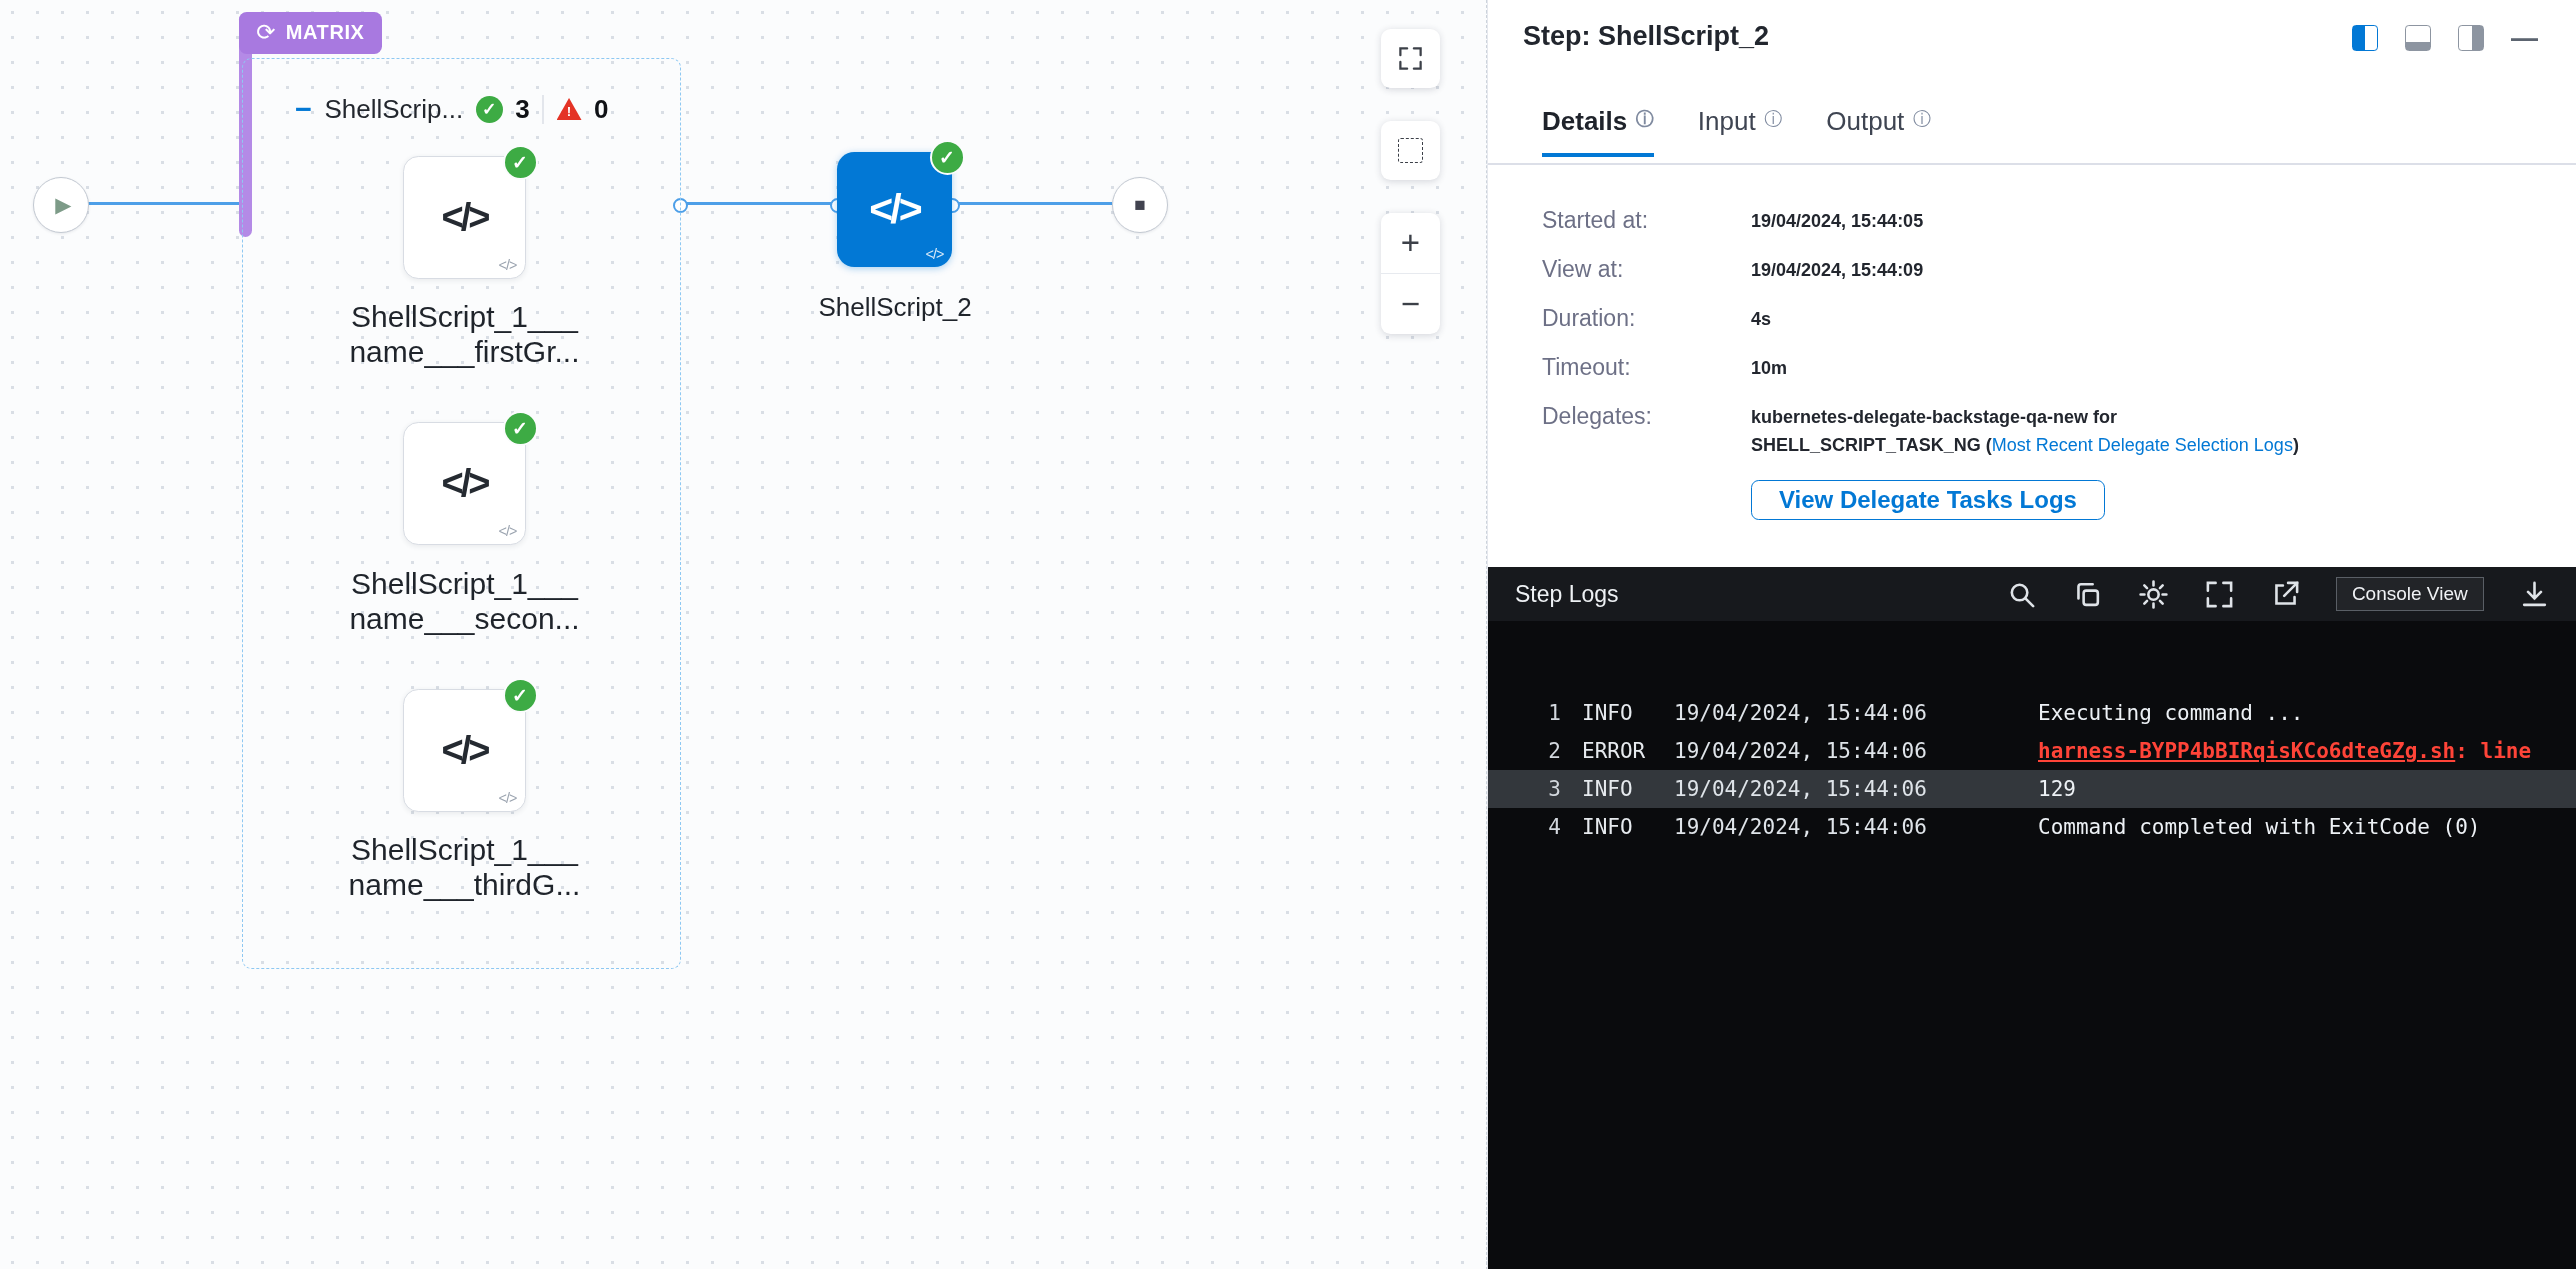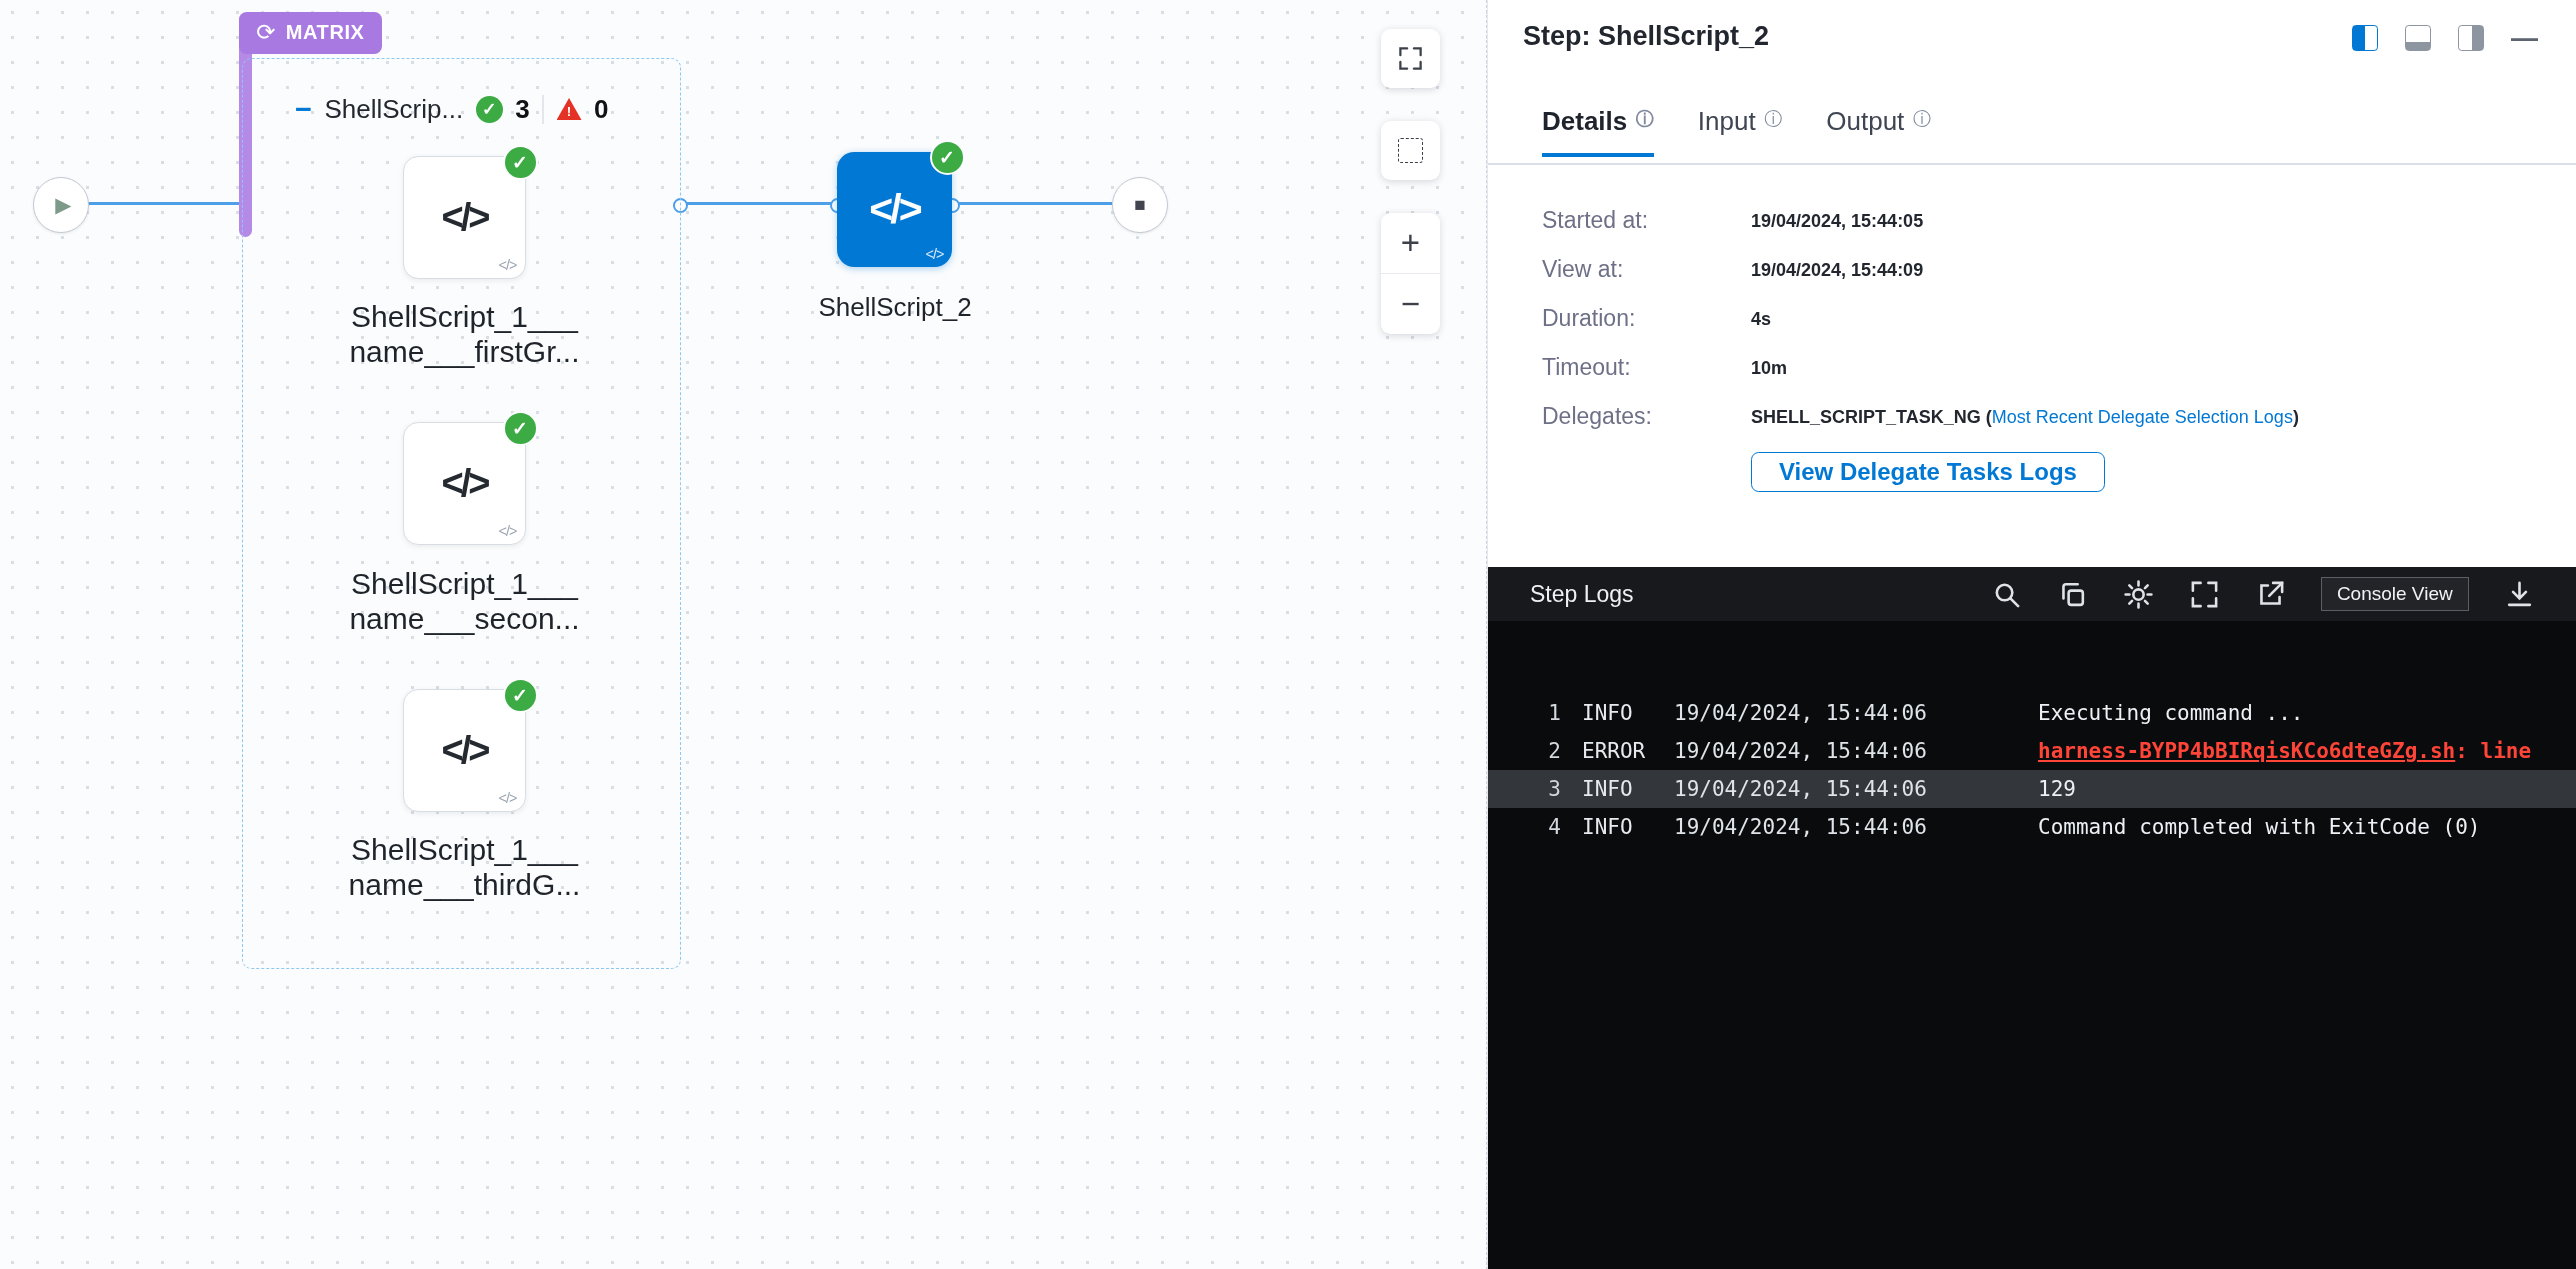--- a/index.html
+++ b/index.html
@@ -122,21 +122,21 @@
   .dvalue { font-size:18px; color:#22262e; font-weight:700; line-height:28px; }
   .dlink { color:#0278d5; font-weight:500; text-decoration:none; cursor:pointer; }
   .btn-row { margin-left:209px; margin-top:7.7px; }
   .vdl-btn { padding:5px 27px; border:1.9px solid #0278d5; border-radius:7.7px;
              color:#0278d5; font-size:24px; font-weight:600; background:#fff;
              font-family:"Liberation Sans", sans-serif; cursor:pointer;text-align:right; }
 
   
   .logs { position:absolute; left:0; top:567px; width:1089px; height:703px;
           background:#0a0b0d; }
-  .logs-header { height:54px; display:flex; align-items:center; padding:0 42px;
+  .logs-header { height:54px; display:flex; align-items:center; padding:0 27px;
                  background:#17191d; gap:35px; }
   .logs-title { font-size:23px; color:#eef1f4; font-weight:500; }
   .spacer { flex:1; }
   .licon { width:31px; height:31px; color:#dfe3e8; cursor:pointer; flex-shrink:0; }
   .licon svg { width:100%; height:100%; }
   .cv-btn { border:1.9px solid #5a5f66; border-radius:0; padding:4.8px 15.3px;
             font-size:19px; color:#f0f2f5; background:rgba(255,255,255,0.05);
             font-family:"Liberation Sans", sans-serif; white-space:nowrap; cursor:pointer; }
 
   .logs-body { padding-top:73px; font-family:"DejaVu Sans Mono", monospace; font-size:21px; }
@@ -282,20 +282,21 @@
         <span class="dlabel">Duration:</span>
         <span class="dvalue">4s</span>
       </div>
       <div class="drow">
         <span class="dlabel">Timeout:</span>
         <span class="dvalue">10m</span>
       </div>
       <div class="drow">
         <span class="dlabel">Delegates:</span>
         <span class="dvalue">
+          <div>kubernetes-delegate-backstage-qa-new for</div>
           <div><span>SHELL_SCRIPT_TASK_NG (</span><a class="dlink">Most Recent Delegate Selection Logs</a><span>)</span></div>
         </span>
       </div>
       <div class="btn-row">
         <button class="vdl-btn">View Delegate Tasks Logs</button>
       </div>
     </div>
 
     <div class="logs">
       <div class="logs-header">

